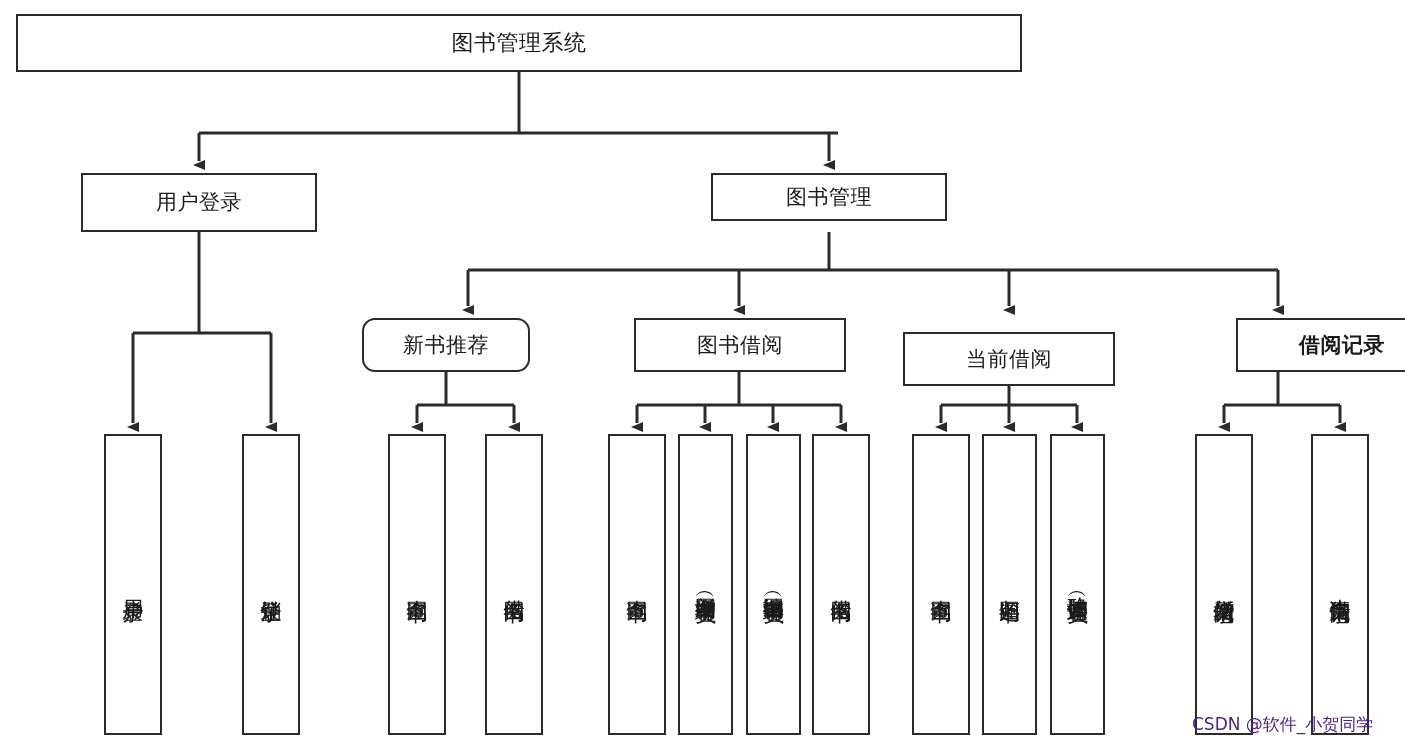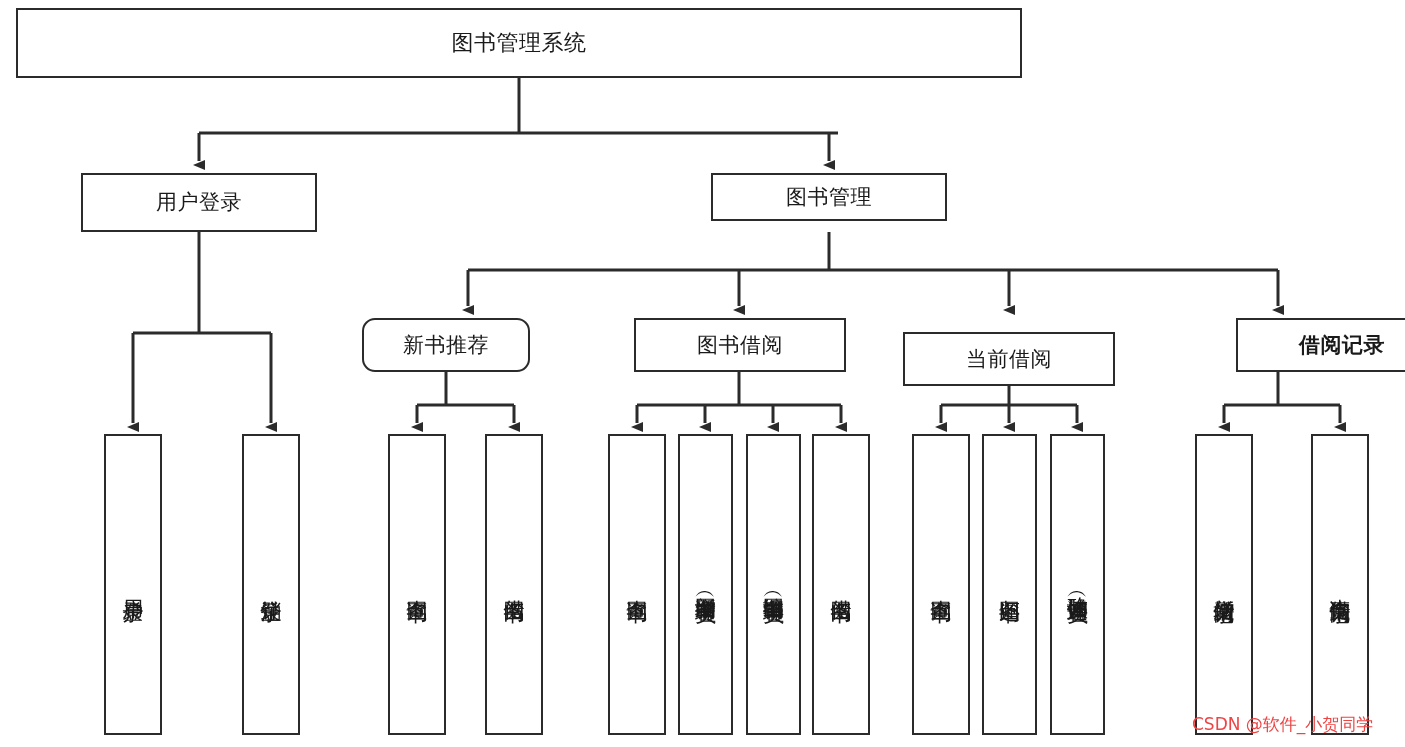--- a/index.html
+++ b/index.html
@@ -63,21 +63,21 @@
     font-size: 21px;
     line-height: 1.05;
     letter-spacing: 1px;
     max-height: 100%;
   }
   .watermark {
     position: absolute;
     left: 1192px;
     top: 713px;
     font-size: 17px;
-    color: #ef4444;
+    color: #4c1d95;
     white-space: nowrap;
     z-index: 3;
     font-family: "DejaVu Sans", "Liberation Sans", sans-serif;
   }
 </style>
 </head>
 <body>
 
 <div id="canvas">
 
@@ -124,21 +124,21 @@
       <path d="M1009,405 L1009,423" marker-end="url(#arrow)"></path>
       <path d="M1077,405 L1077,423" marker-end="url(#arrow)"></path>
 
       <path d="M1278,372 L1278,405"></path>
       <path d="M1224,405 L1340,405"></path>
       <path d="M1224,405 L1224,423" marker-end="url(#arrow)"></path>
       <path d="M1340,405 L1340,423" marker-end="url(#arrow)"></path>
     </g>
   </svg>
 
-  <div class="node horiz root" style="left:16px; top:8px; width:1006px; height:70px;">
+  <div class="node horiz root" style="left:16px; top:14px; width:1006px; height:58px;">
     <span class="label">图书管理系统</span>
   </div>
 
   <div class="node horiz" style="left:81px; top:173px; width:236px; height:59px;">
     <span class="label">用户登录</span>
   </div>
   <div class="node horiz" style="left:711px; top:173px; width:236px; height:48px;">
     <span class="label">图书管理</span>
   </div>
 

